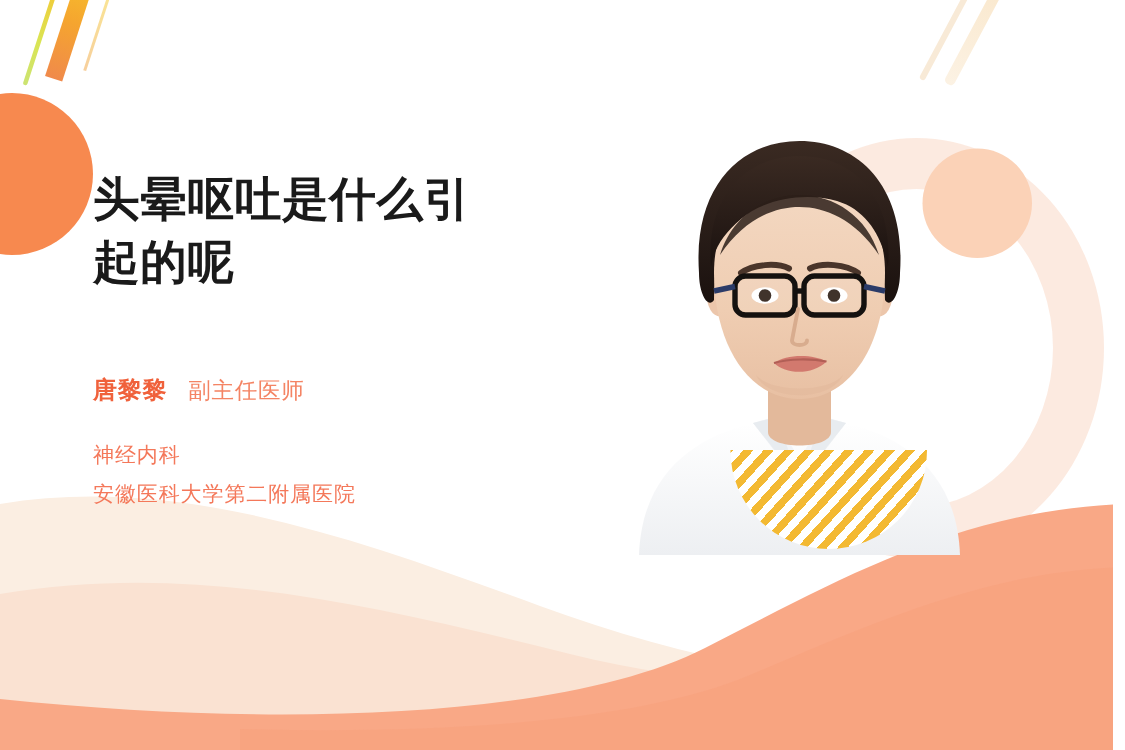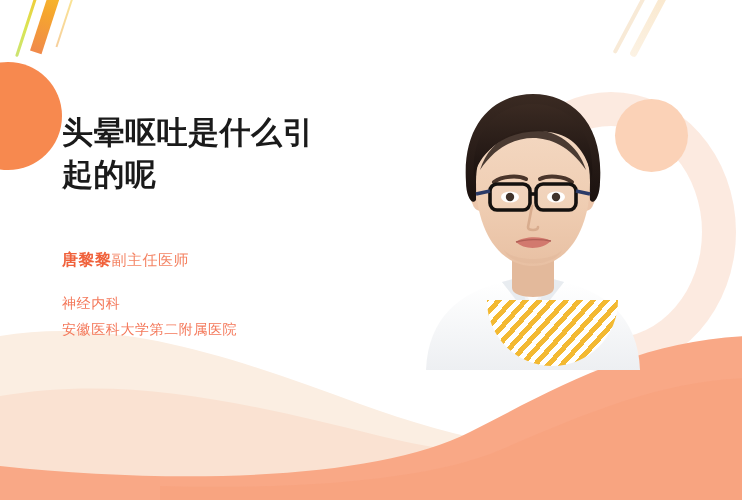--- a/index.html
+++ b/index.html
@@ -150,20 +150,21 @@
     color: #1A1A1A;
     letter-spacing: .5px;
     margin: 0;
     white-space: pre-line;
   }
   .credit-row {
     position: absolute;
     left: 62px; top: 250px;
     display: flex;
     align-items: baseline;
+    gap: 14px;
   }
   .doc-name {
     font-size: 16px;
     font-weight: 700;
     color: #F0613B;
     letter-spacing: .5px;
   }
   .doc-title {
     font-size: 15px;
     font-weight: 400;

